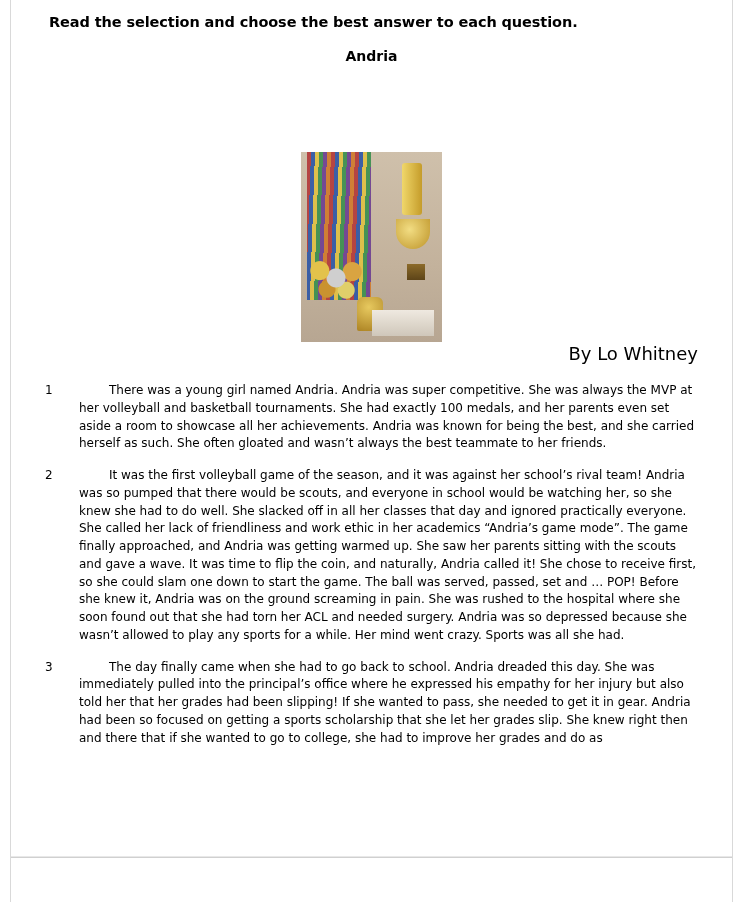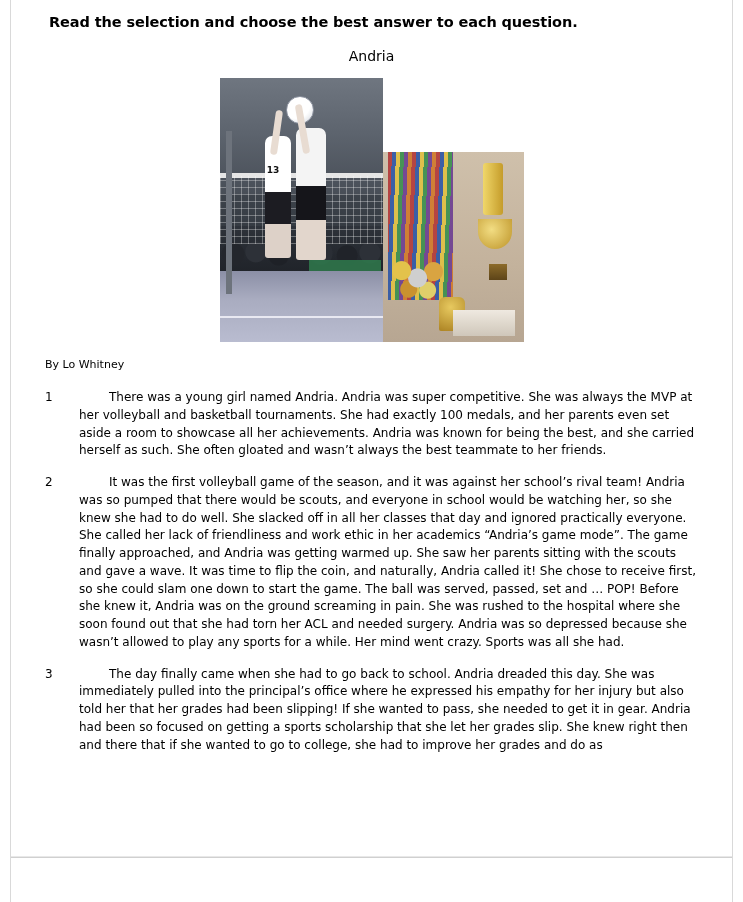--- a/index.html
+++ b/index.html
@@ -57,21 +57,21 @@
   .instruction {
     font-size: 14.5px;
     font-weight: bold;
     color: #000;
     margin: 6px 0 0 4px;
     letter-spacing: -0.1px;
   }
   .title {
     text-align: center;
     font-size: 14px;
-    font-weight: normal;
+    font-weight: bold;
     margin-top: 18px;
     color: #000;
   }
   .images {
     margin-top: 14px;
     display: flex;
     justify-content: center;
     align-items: flex-start;
   }
   .photo1 {
@@ -213,24 +213,24 @@
     width: 44%; height: 14%;
     background: linear-gradient(180deg, #efe9e0, #cfc7ba);
   }
   .p2-small-trophy {
     position: absolute; left: 40%; bottom: 6%;
     width: 26px; height: 34px;
     background: radial-gradient(circle at 45% 30%, #e7c95f, #a97f20);
     border-radius: 6px 6px 2px 2px;
   }
   .byline {
-    text-align: left;
-    font-size: 11px;
-    color: #000;
-    margin-top: 16px;
+    text-align: right;
+    font-size: 18px;
+    color: #000;
+    margin-top: 1px;
   }
   .para-list {
     margin-top: 18px;
   }
   .para {
     display: flex;
     margin-bottom: 14px;
   }
   .para-num {
     width: 34px;
@@ -257,37 +257,20 @@
   <div class="right-rail"></div>
 
   <div class="content">
 
     <div class="instruction">Read the selection and choose the best answer to each question.</div>
 
     <div class="title">Andria</div>
 
     <div class="images">
 
-      <div class="photo1">
-        <div class="p1-ceiling"></div>
-        <div class="p1-wall"></div>
-        <div class="p1-crowd"></div>
-        <div class="p1-bench"></div>
-        <div class="p1-floor"></div>
-        <div class="p1-floorline"></div>
-        <div class="p1-nettop"></div>
-        <div class="p1-net"></div>
-        <div class="p1-pole"></div>
-        <div class="p1-ball"></div>
-        <div class="p1-playerA"></div>
-        <div class="p1-playerB"></div>
-        <div class="p1-armA"></div>
-        <div class="p1-armB"></div>
-        <div class="p1-num">13</div>
-      </div>
 
       <div class="photo2">
         <div class="p2-bg"></div>
         <div class="p2-medals"></div>
         <div class="p2-medal-discs"></div>
         <div class="p2-trophy-col">
           <div class="p2-trophy-one"></div>
           <div class="p2-cup"></div>
           <div class="p2-cup-base"></div>
         </div>

